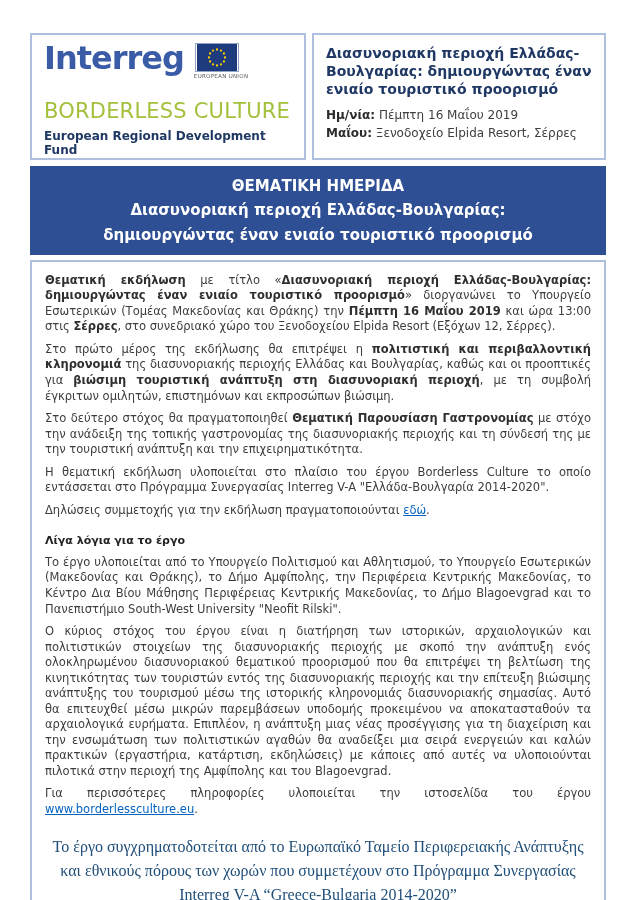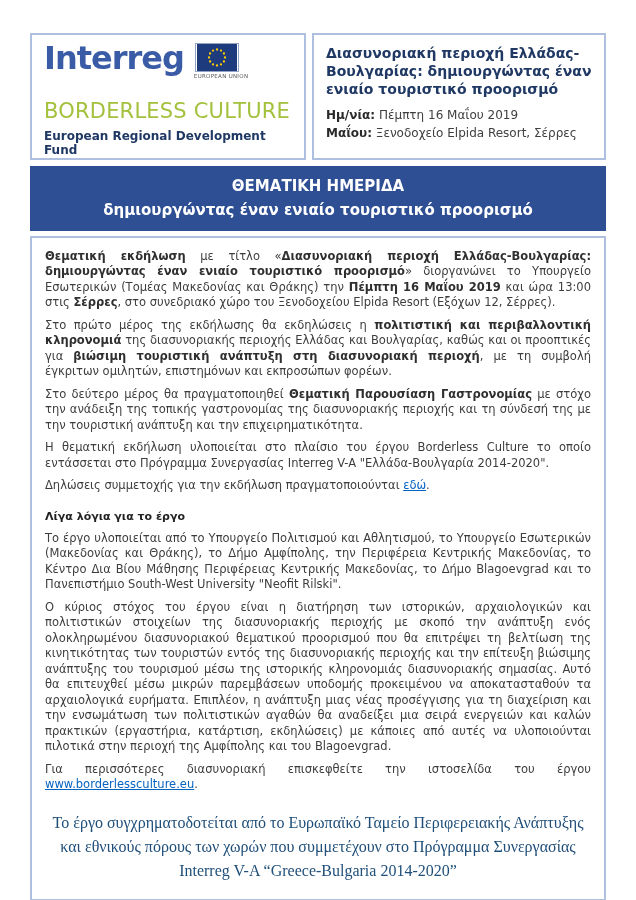--- a/index.html
+++ b/index.html
@@ -95,32 +95,33 @@
       <div class="event-meta">
         <div><span class="meta-label">Ημ/νία:</span> <span>Πέμπτη 16 Μαΐου 2019</span></div>
         <div><span class="meta-label">Μαΐου:</span> <span>Ξενοδοχείο Elpida Resort, Σέρρες</span></div>
       </div>
     </div>
 
   </div>
 
   <div class="banner">
     <div>ΘΕΜΑΤΙΚΗ ΗΜΕΡΙΔΑ</div>
+    <div>Διασυνοριακή περιοχή Ελλάδας-Βουλγαρίας:</div>
     <div>δημιουργώντας έναν ενιαίο τουριστικό προορισμό</div>
   </div>
 
   <div class="body-box">
     <p><span class="b">Θεματική εκδήλωση</span><span> με τίτλο «</span><span class="b">Διασυνοριακή περιοχή Ελλάδας-Βουλγαρίας: δημιουργώντας έναν ενιαίο τουριστικό προορισμό</span><span>» διοργανώνει το Υπουργείο Εσωτερικών (Τομέας Μακεδονίας και Θράκης) την </span><span class="b">Πέμπτη 16 Μαΐου 2019</span><span> και ώρα 13:00 στις </span><span class="b">Σέρρες</span><span>, στο συνεδριακό χώρο του Ξενοδοχείου Elpida Resort (Εξόχων 12, Σέρρες).</span></p>
-    <p><span>Στο πρώτο μέρος της εκδήλωσης θα εκδηλώσεις η </span><span class="b">πολιτιστική και περιβαλλοντική κληρονομιά</span><span> της διασυνοριακής περιοχής Ελλάδας και Βουλγαρίας, καθώς και οι προοπτικές για </span><span class="b">βιώσιμη τουριστική ανάπτυξη στη διασυνοριακή περιοχή</span><span>,  με τη συμβολή έγκριτων ομιλητών, επιστημόνων και εκπροσώπων φορέων.</span></p>
-    <p><span>Στο δεύτερο μέρος θα πραγματοποιηθεί </span><span class="b">Θεματική Παρουσίαση Γαστρονομίας</span><span> με στόχο την ανάδειξη της τοπικής γαστρονομίας της διασυνοριακής περιοχής και τη σύνδεσή της με την τουριστική ανάπτυξη και την επιχειρηματικότητα.</span></p>
+    <p><span>Στο πρώτο μέρος της εκδήλωσης θα επιτρέψει η </span><span class="b">πολιτιστική και περιβαλλοντική κληρονομιά</span><span> της διασυνοριακής περιοχής Ελλάδας και Βουλγαρίας, καθώς και οι προοπτικές για </span><span class="b">βιώσιμη τουριστική ανάπτυξη στη διασυνοριακή περιοχή</span><span>,  με τη συμβολή έγκριτων ομιλητών, επιστημόνων και εκπροσώπων βιώσιμη.</span></p>
+    <p><span>Στο δεύτερο στόχος θα πραγματοποιηθεί </span><span class="b">Θεματική Παρουσίαση Γαστρονομίας</span><span> με στόχο την ανάδειξη της τοπικής γαστρονομίας της διασυνοριακής περιοχής και τη σύνδεσή της με την τουριστική ανάπτυξη και την επιχειρηματικότητα.</span></p>
     <p><span>Η θεματική εκδήλωση υλοποιείται στο πλαίσιο του έργου Borderless Culture το οποίο εντάσσεται στο Πρόγραμμα Συνεργασίας Interreg V-A "Ελλάδα-Βουλγαρία 2014-2020".</span></p>
     <p><span>Δηλώσεις συμμετοχής για την εκδήλωση πραγματοποιούνται </span><a href="#">εδώ</a><span>.</span></p>
 
     <div class="about-heading">Λίγα λόγια για το έργο</div>
 
     <p><span>Το έργο υλοποιείται από το Υπουργείο Πολιτισμού και Αθλητισμού, το Υπουργείο Εσωτερικών (Μακεδονίας και Θράκης), το Δήμο Αμφίπολης, την Περιφέρεια Κεντρικής Μακεδονίας, το Κέντρο Δια Βίου Μάθησης Περιφέρειας Κεντρικής Μακεδονίας, το Δήμο Blagoevgrad και το Πανεπιστήμιο South-West University "Neofit Rilski".</span></p>
     <p><span>Ο κύριος στόχος του έργου είναι η διατήρηση των ιστορικών, αρχαιολογικών και πολιτιστικών στοιχείων της διασυνοριακής περιοχής με σκοπό την ανάπτυξη ενός ολοκληρωμένου διασυνοριακού θεματικού προορισμού που θα επιτρέψει τη βελτίωση της κινητικότητας των τουριστών εντός της διασυνοριακής περιοχής και την επίτευξη βιώσιμης ανάπτυξης του τουρισμού μέσω της ιστορικής κληρονομιάς διασυνοριακής σημασίας. Αυτό θα επιτευχθεί μέσω μικρών παρεμβάσεων υποδομής προκειμένου να αποκατασταθούν τα αρχαιολογικά ευρήματα. Επιπλέον, η ανάπτυξη μιας νέας προσέγγισης για τη διαχείριση και την ενσωμάτωση των πολιτιστικών αγαθών θα αναδείξει μια σειρά ενεργειών και καλών πρακτικών (εργαστήρια, κατάρτιση, εκδηλώσεις) με κάποιες από αυτές να υλοποιούνται πιλοτικά στην περιοχή της Αμφίπολης και του Blagoevgrad.</span></p>
-    <p><span>Για περισσότερες διασυνοριακή επισκεφθείτε την ιστοσελίδα του έργου </span><a href="#">www.borderlessculture.eu</a><span>.</span></p>
+    <p><span>Για περισσότερες πληροφορίες υλοποιείται την ιστοσελίδα του έργου </span><a href="#">www.borderlessculture.eu</a><span>.</span></p>
 
     <div class="funding-note">Το έργο συγχρηματοδοτείται από το Ευρωπαϊκό Ταμείο Περιφερειακής Ανάπτυξης και εθνικούς πόρους των χωρών που συμμετέχουν στο Πρόγραμμα Συνεργασίας Interreg V-A “Greece-Bulgaria 2014-2020”</div>
   </div>
 
 </div>
 
 </body></html>

